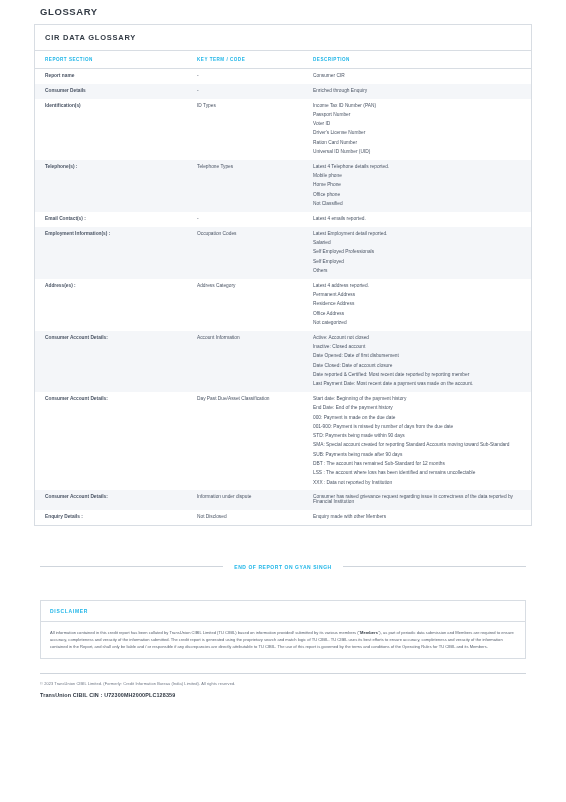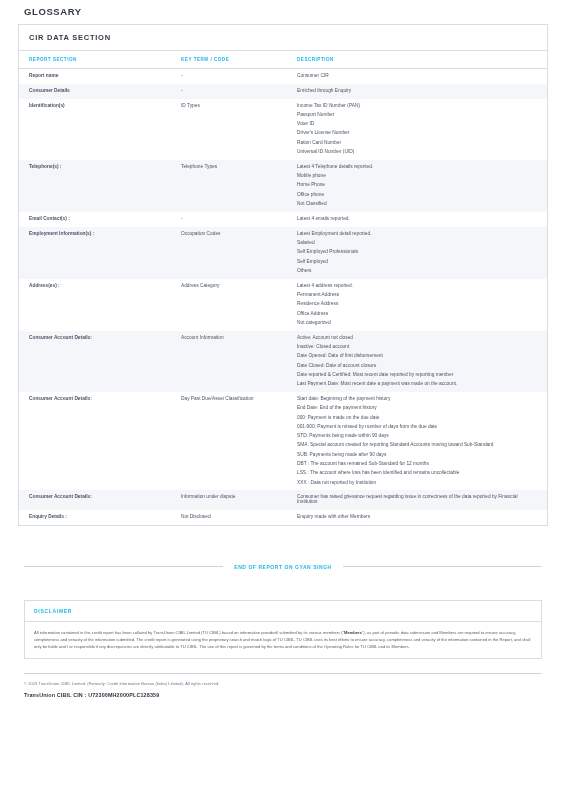--- a/index.html
+++ b/index.html
@@ -12,21 +12,21 @@
     height: 802px;
     font-family: "Liberation Sans", sans-serif;
     color: #3c4450;
     -webkit-font-smoothing: antialiased;
   }
   .page {
     position: relative;
     width: 566px;
     height: 716px;
     box-sizing: border-box;
-    padding: 0 18px;
+    padding: 0 34px;
   }
   .page-title {
     font-size: 9.5px;
     font-weight: bold;
     letter-spacing: 0.6px;
     color: #333b45;
     padding: 6px 6px 7px 6px;
     margin: 0;
   }
 
@@ -144,21 +144,21 @@
   }
 </style>
 </head>
 <body>
 
 <div class="page">
 
   <h1 class="page-title">GLOSSARY</h1>
 
   <div class="card">
-    <div class="card-title">CIR DATA SECTION</div>
+    <div class="card-title">CIR DATA GLOSSARY</div>
     <table class="glossary">
       <thead>
         <tr>
           <th class="col-a">REPORT SECTION</th>
           <th class="col-b">KEY TERM / CODE</th>
           <th class="col-c">DESCRIPTION</th>
         </tr>
       </thead>
       <tbody id="glossary-body">
           <tr>

